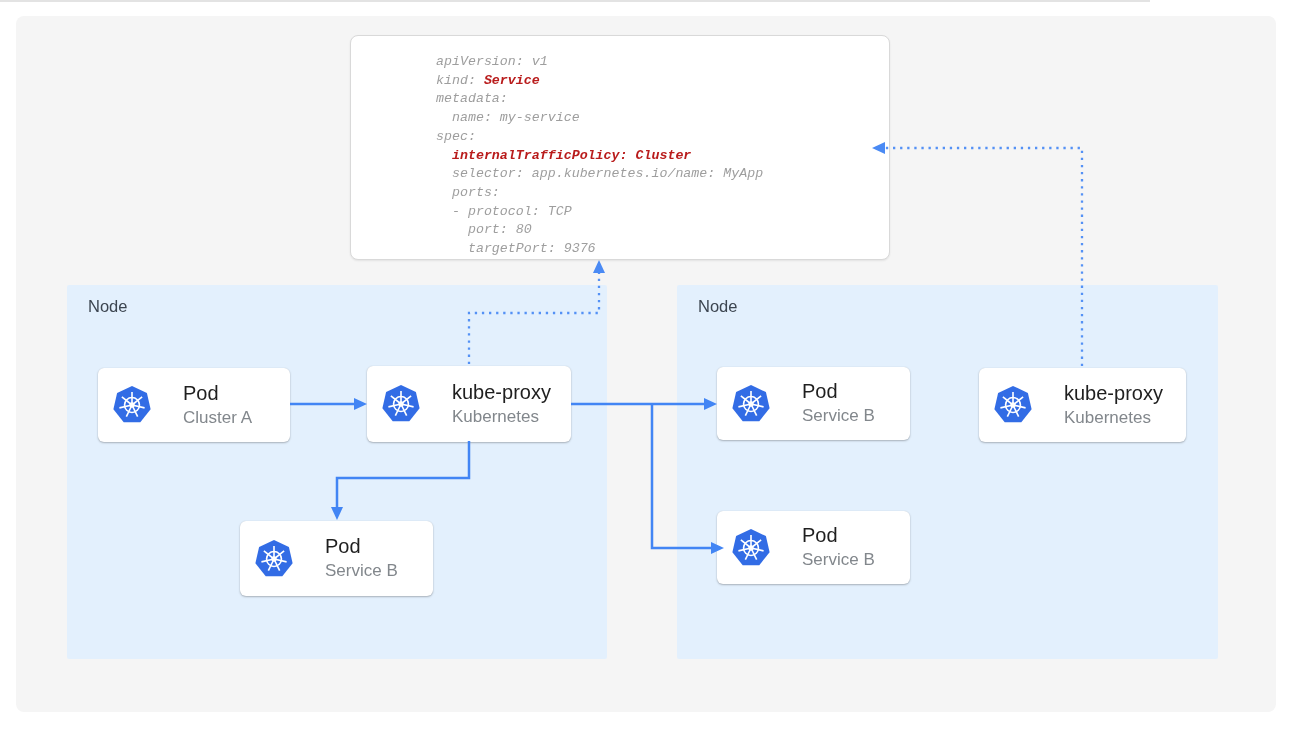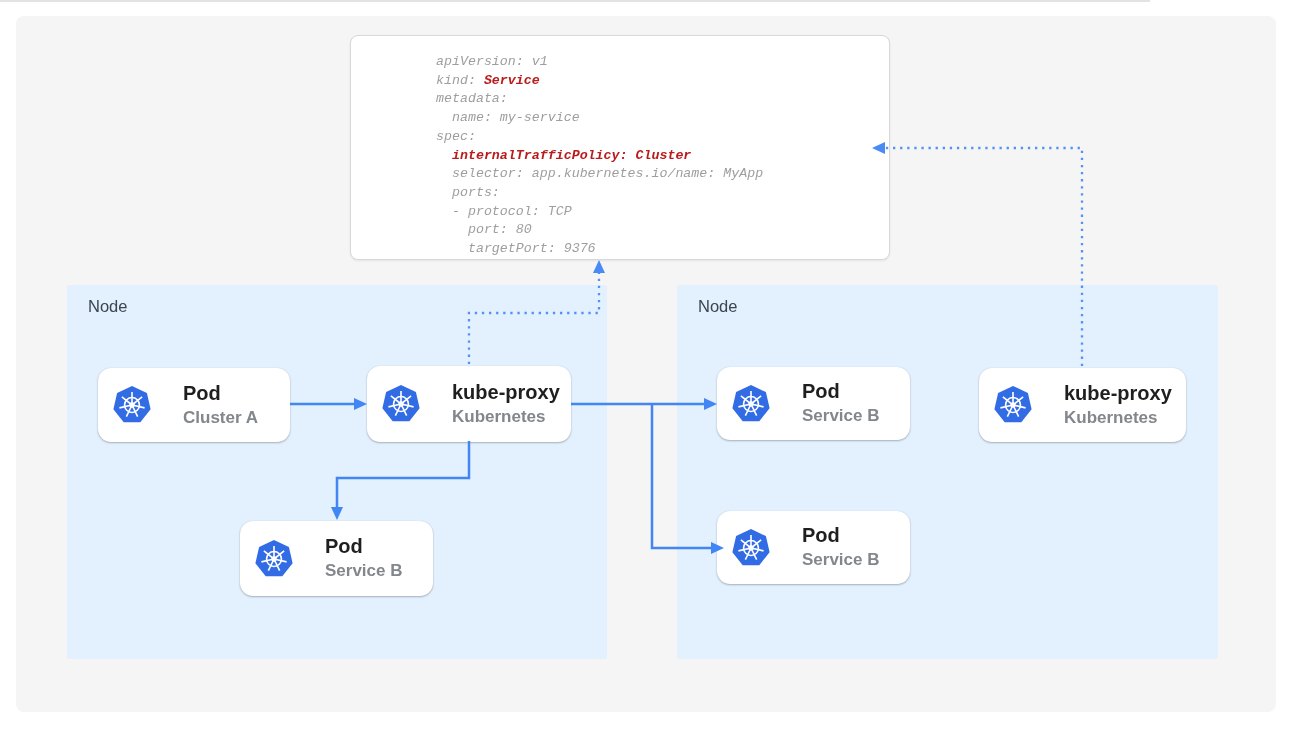--- a/index.html
+++ b/index.html
@@ -17,23 +17,23 @@
              font-size:13.3px;line-height:18.7px;color:#9e9e9e;white-space:pre;}
   .yaml-code .yb{font-weight:bold;color:#b91c1c;}
 
   
   .node{position:absolute;background:#e3f0fd;border-radius:2px;}
   #node-left{left:67px;top:285px;width:540px;height:374px;}
   #node-right{left:677px;top:285px;width:541px;height:374px;}
   .node-label{position:absolute;left:21px;top:12px;font-size:16.5px;color:#3c4550;}
 
   
-  .card{position:absolute;background:#ffffff;border-radius:13px;
+  .card{position:absolute;background:#ffffff;border-radius:6px;
         box-shadow:0 1px 2px rgba(60,64,67,.35),0 0 1px rgba(60,64,67,.18);
-        display:flex;align-items:center;font-weight:bold;}
+        display:flex;align-items:center;}
   .card .icon-wrap{margin-left:13px;width:42px;height:42px;flex:none;}
   .card .txt{margin-left:30px;}
   .card .title{font-size:20px;line-height:25px;color:#1f1f1f;}
   .card .subtitle{font-size:17px;line-height:24px;color:#82878c;}
 
   #card-pod-a{left:98px;top:368px;width:192px;height:74px;}
   #card-kp-left{left:367px;top:366px;width:204px;height:76px;}
   #card-pod-b-left{left:240px;top:521px;width:193px;height:75px;}
   #card-pod-b1{left:717px;top:367px;width:193px;height:73px;}
   #card-pod-b2{left:717px;top:511px;width:193px;height:73px;}

